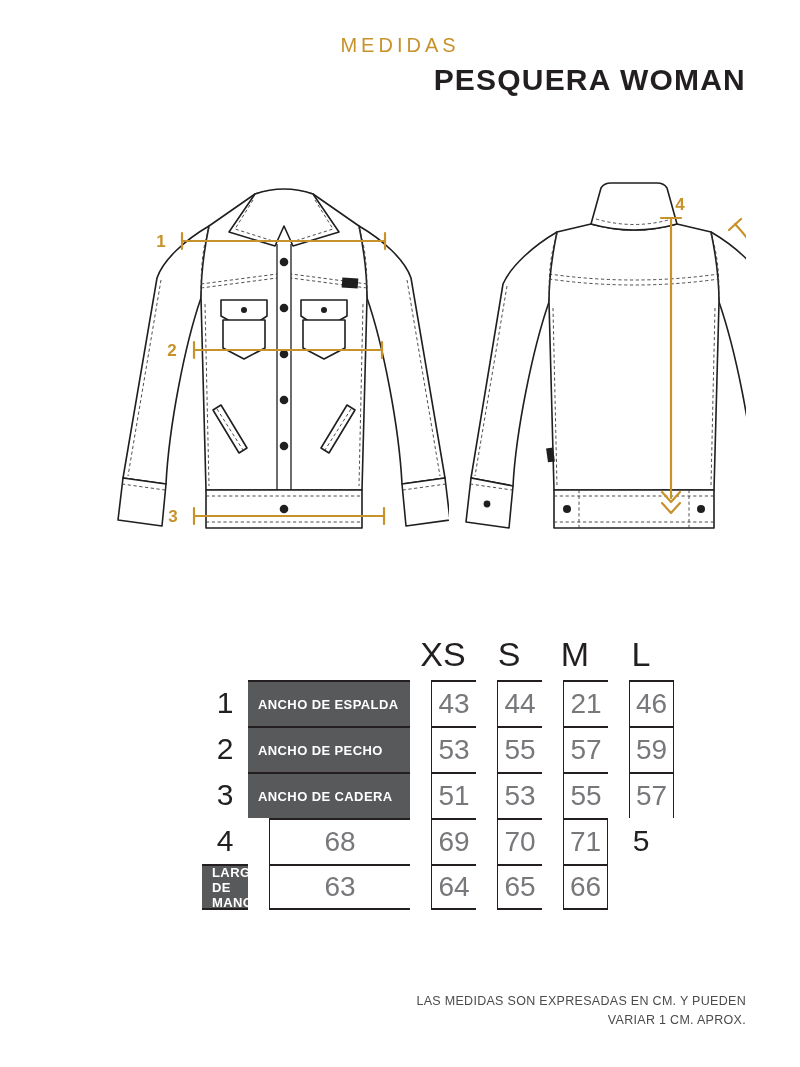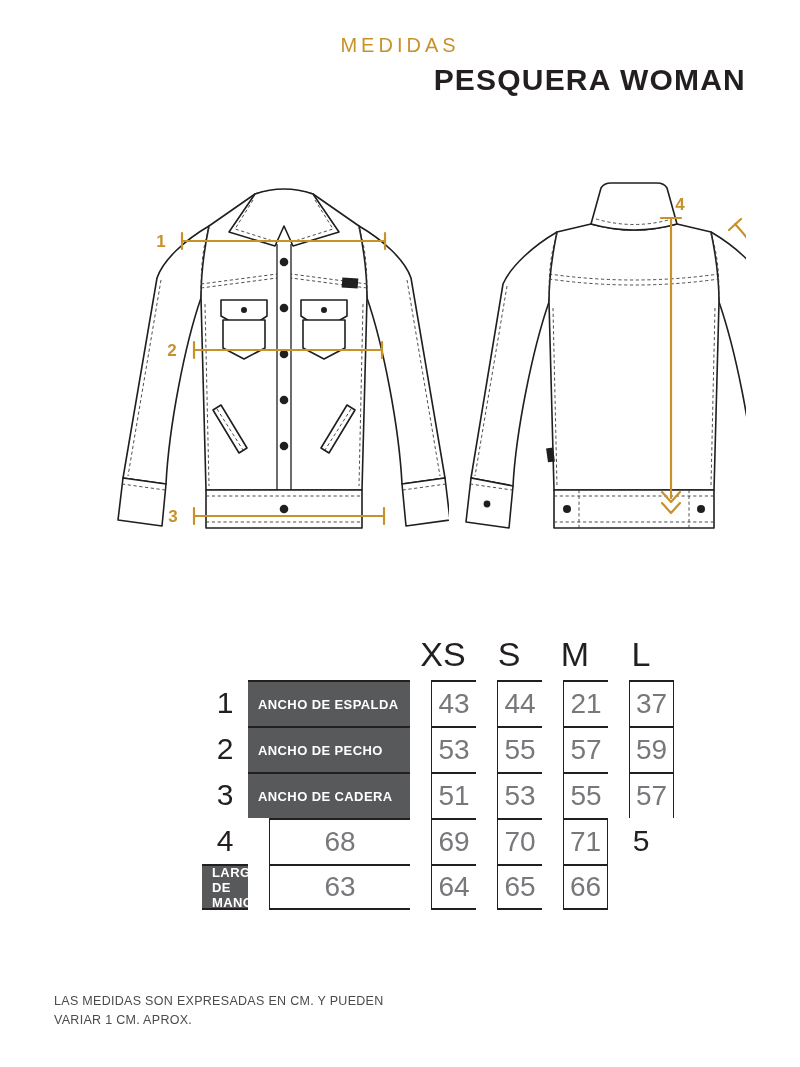--- a/index.html
+++ b/index.html
@@ -39,21 +39,21 @@
     font-size:30px;color:var(--ink);}
   .row-label{height:46px;display:flex;align-items:center;padding-left:10px;
     background:var(--label-bg);color:#fff;font-size:13px;font-weight:700;
     letter-spacing:0.4px;border-top:2px solid var(--ink);}
   .row-val{height:46px;display:flex;align-items:center;justify-content:center;
     font-size:28px;color:var(--value-text);border-top:2px solid var(--ink);
     border-left:1.5px solid var(--ink);margin-left:21px;}
   .row-val.last{border-right:1.5px solid var(--ink);}
   .bottom{border-bottom:2px solid var(--ink);}
 
-  .footer{position:absolute;top:992px;left:0;width:100%;text-align:left;
+  .footer{position:absolute;top:992px;left:0;width:100%;text-align:right;
     font-size:12.5px;line-height:1.55;color:#4b4b4d;letter-spacing:0.3px;}
 </style>
 </head>
 <body>
 
 <div class="page">
 
   <div class="subtitle">MEDIDAS</div>
   <div class="title">PESQUERA WOMAN</div>
 
@@ -165,21 +165,21 @@
     <div class="size-head">XS</div>
     <div class="size-head">S</div>
     <div class="size-head">M</div>
     <div class="size-head">L</div>
 
     <div class="row-num">1</div>
     <div class="row-label">ANCHO DE ESPALDA</div>
     <div class="row-val">43</div>
     <div class="row-val">44</div>
     <div class="row-val">21</div>
-    <div class="row-val last">37</div>
+    <div class="row-val last">46</div>
 
     <div class="row-num">2</div>
     <div class="row-label">ANCHO DE PECHO</div>
     <div class="row-val">53</div>
     <div class="row-val">55</div>
     <div class="row-val">57</div>
     <div class="row-val last">59</div>
 
     <div class="row-num">3</div>
     <div class="row-label">ANCHO DE CADERA</div>

